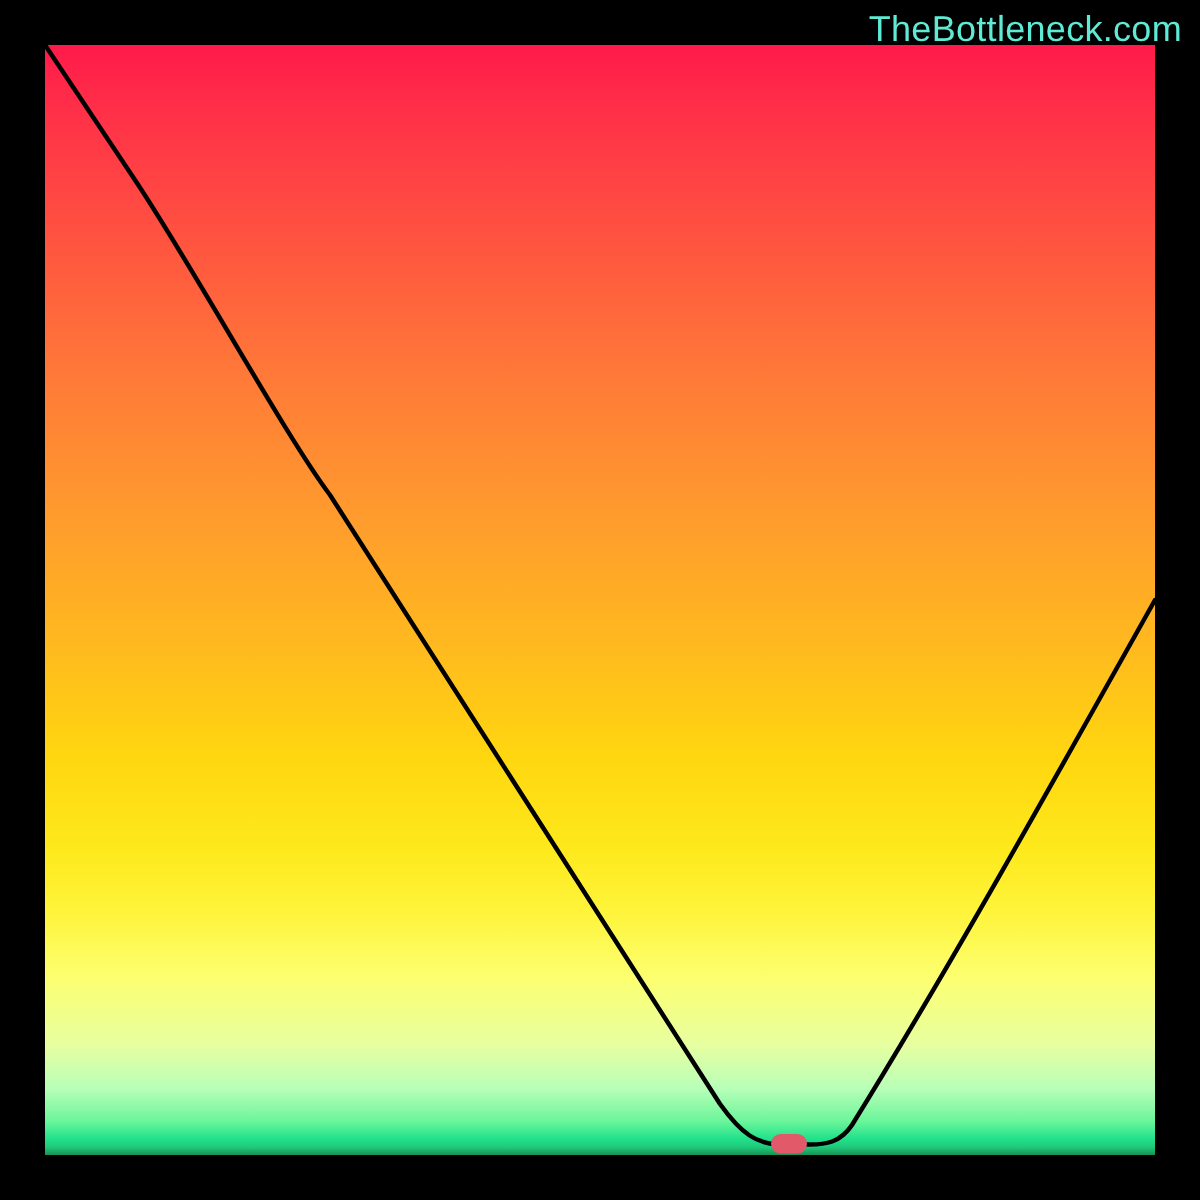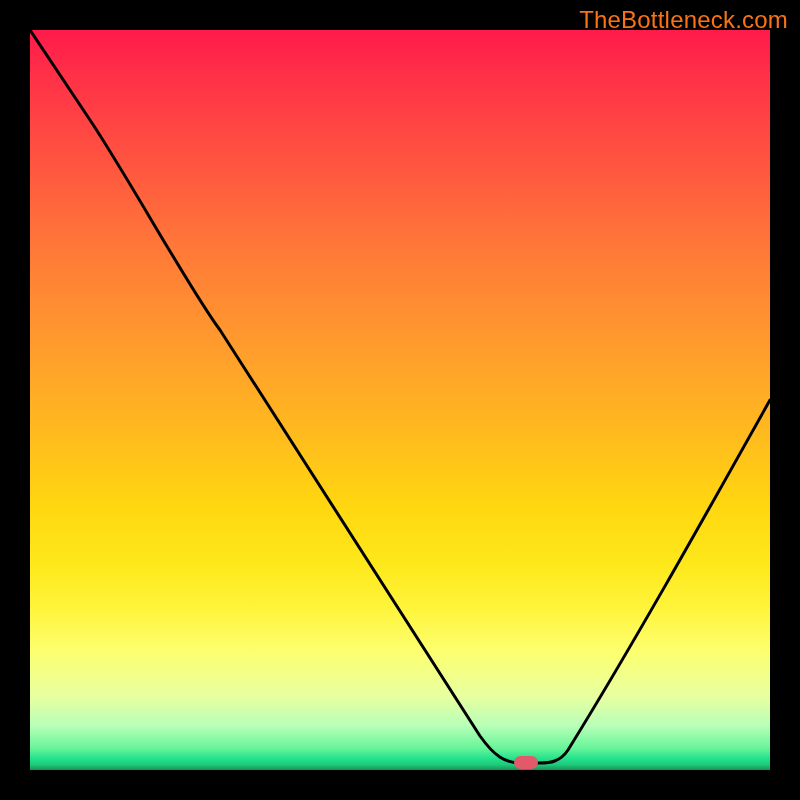--- a/index.html
+++ b/index.html
@@ -8,21 +8,21 @@
     height: 800px;
     background: #000;
     position: relative;
     font-family: Arial, sans-serif;
     overflow: hidden;
   }
   .watermark {
     position: absolute;
     top: 6px;
     right: 12px;
-    color: #f97316;
+    color: #5eead4;
     font-size: 24px;
     font-weight: 500;
     z-index: 10;
     letter-spacing: 0.2px;
   }
   .plot-area {
     position: absolute;
     left: 30px;
     top: 30px;
     width: 740px;

